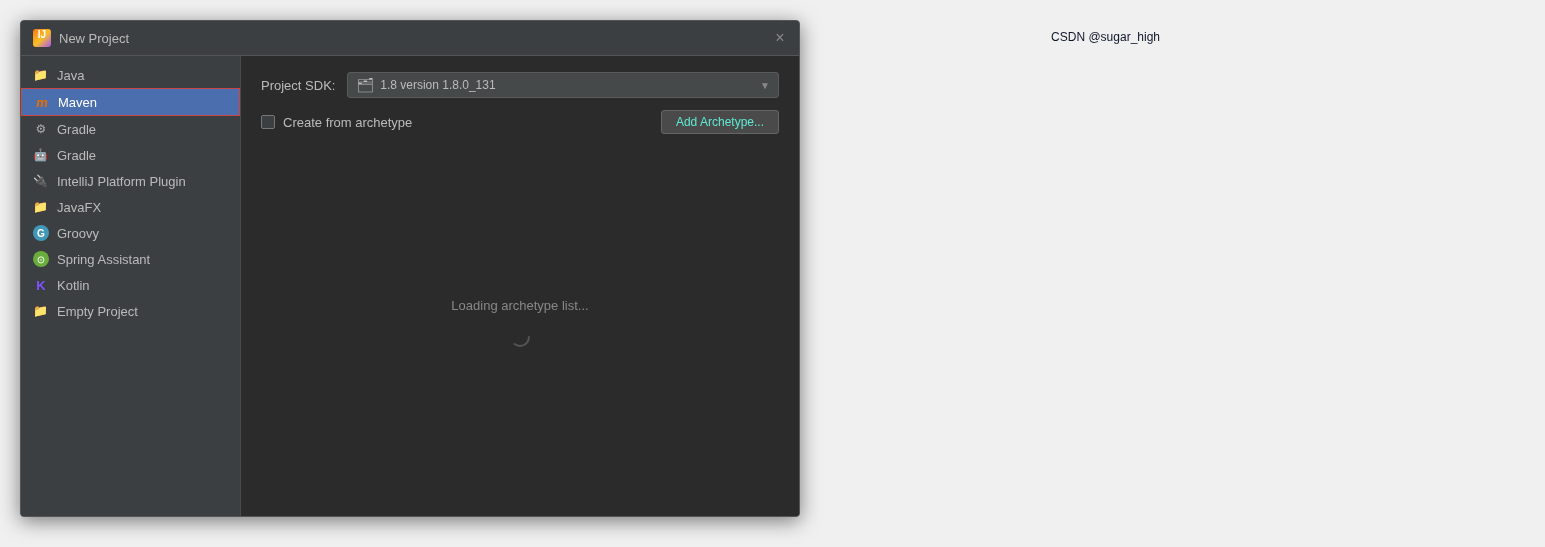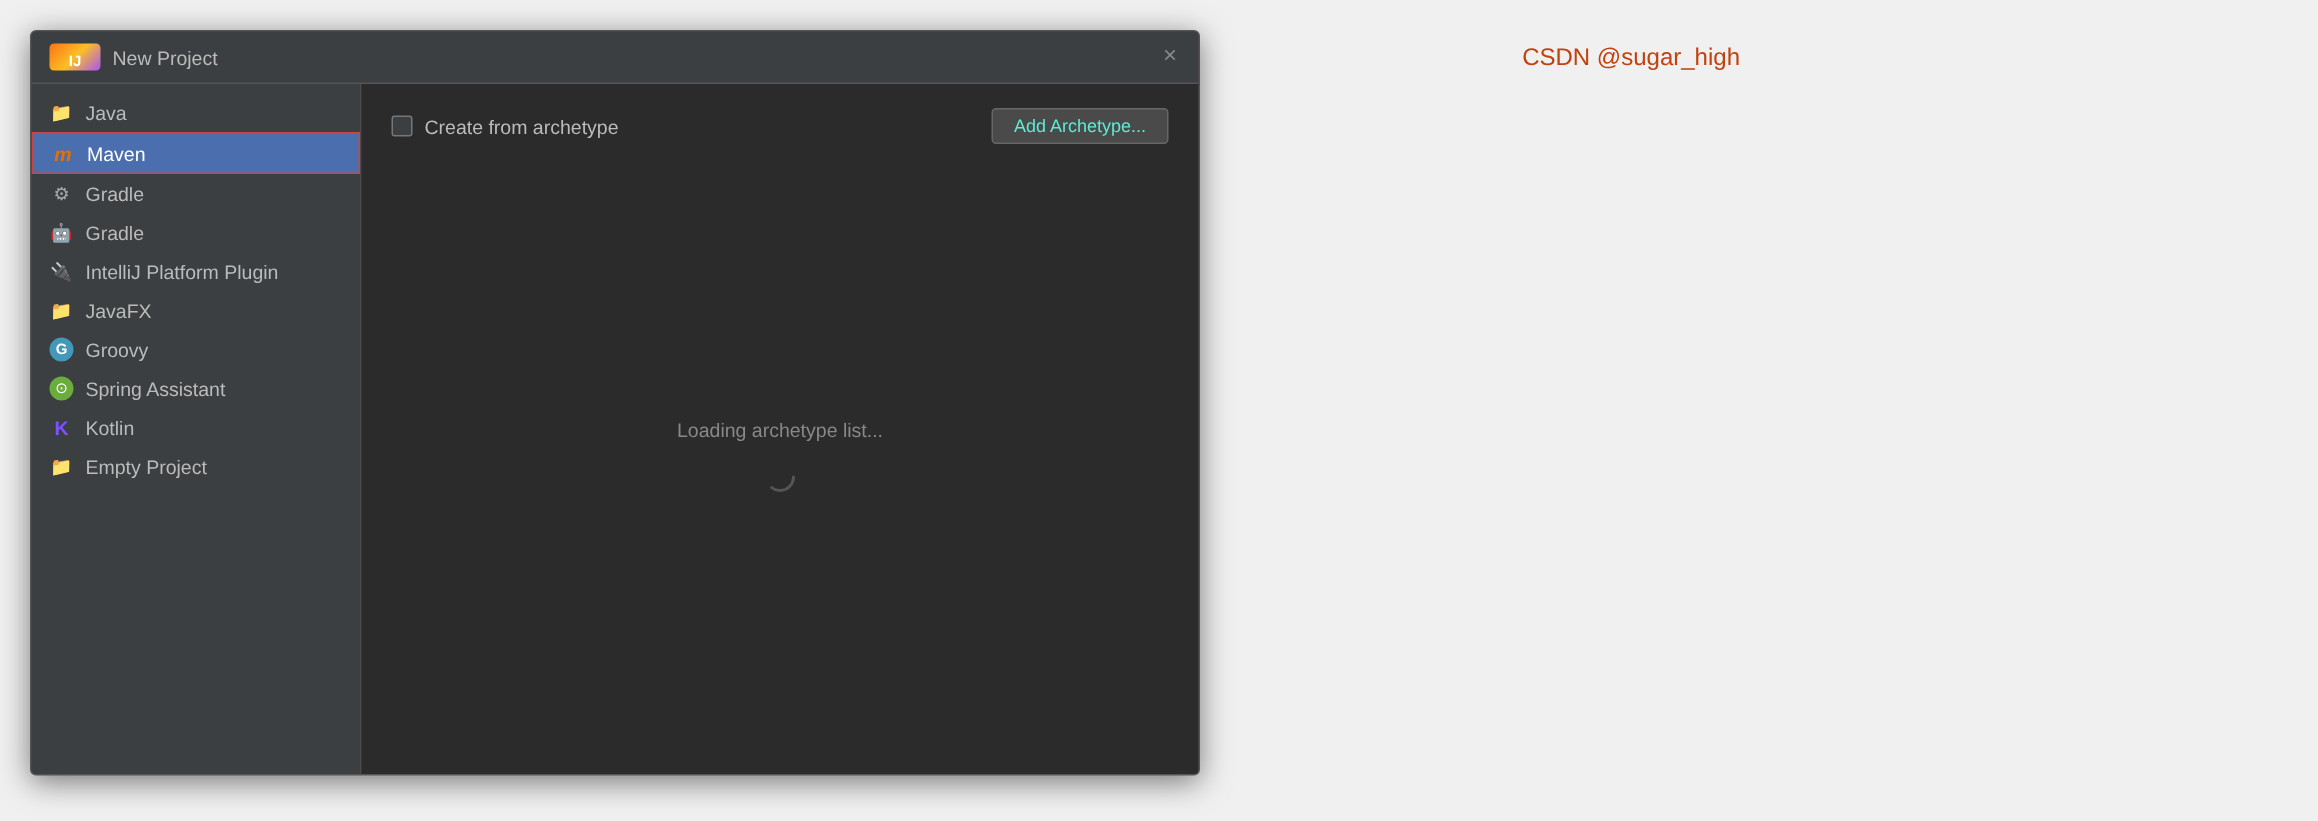--- a/index.html
+++ b/index.html
@@ -39,26 +39,26 @@
       border-bottom: 1px solid #555;
     }
 
     .title-bar-left {
       display: flex;
       align-items: center;
       gap: 8px;
     }
 
     .title-icon {
-      width: 34px;
+      width: 18px;
       height: 18px;
       background: linear-gradient(135deg, #f97316 0%, #fbbf24 50%, #a855f7 100%);
       border-radius: 3px;
       display: flex;
-      align-items: flex-end;
+      align-items: flex-start;
       justify-content: center;
       font-size: 10px;
       font-weight: bold;
       color: white;
     }
 
     .title-text {
       color: #bbbbbb;
       font-size: 13px;
       font-weight: normal;
@@ -258,22 +258,22 @@
     }
 
     .annotation-text {
       color: #e63946;
       font-size: 18px;
       font-weight: normal;
       margin-bottom: 380px;
     }
 
     .watermark {
-      color: #c2410c;
-      font-size: 16px;
+      color: #0f172a;
+      font-size: 12px;
       align-self: flex-end;
       margin-top: auto;
     }
   </style>
 </head>
 <body>
 
 <div class="dialog-wrapper">
   <div class="dialog">
 
@@ -328,20 +328,30 @@
           <span>Kotlin</span>
         </div>
         <div class="sidebar-item">
           <span class="item-icon icon-empty">📁</span>
           <span>Empty Project</span>
         </div>
       </div>
 
       <div class="main-content">
 
+        <div class="sdk-row">
+          <span class="sdk-label">Project SDK:</span>
+          <div class="sdk-dropdown">
+            <div class="sdk-dropdown-text">
+              <span class="sdk-folder-icon">🗂</span>
+              <span>1.8 version 1.8.0_131</span>
+            </div>
+            <span class="dropdown-arrow">▼</span>
+          </div>
+        </div>
 
         <div class="archetype-row">
           <label class="archetype-checkbox-label">
             <div class="checkbox"></div>
             <span class="archetype-text">Create from archetype</span>
           </label>
           <button class="add-archetype-btn">Add Archetype...</button>
         </div>
 
         <div class="loading-area">

